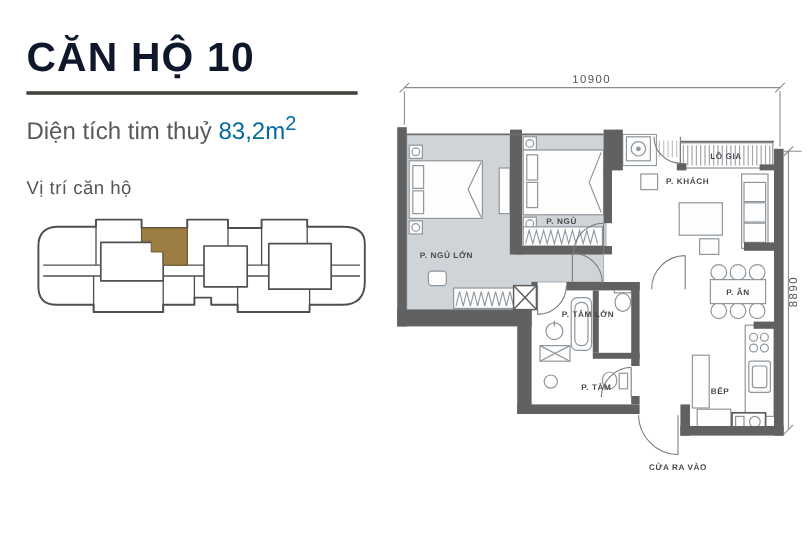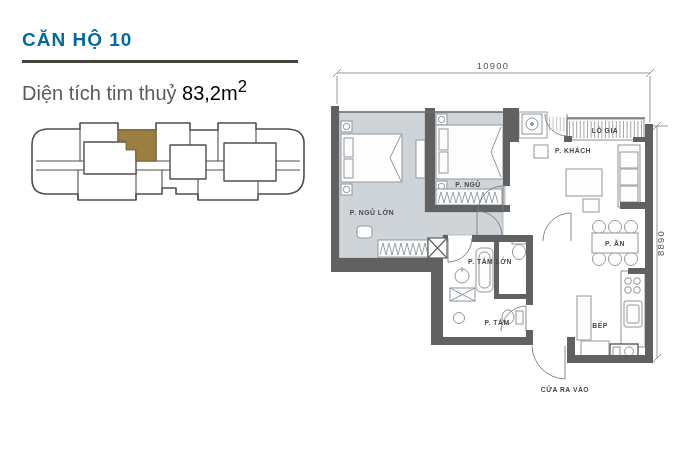--- a/index.html
+++ b/index.html
@@ -2,40 +2,41 @@
 <html><head>
 <meta charset="utf-8">
 <style>
   html,body{margin:0;padding:0;}
   body{
     width:675px;height:450px;position:relative;overflow:hidden;
     background:#ffffff;font-family:"Liberation Sans",sans-serif;
   }
   .left-panel{position:absolute;left:22px;top:30px;width:296px;}
   .apt-title{
-    margin:0;font-size:19px;font-weight:bold;color:#0369a1;
+    margin:0;font-size:34px;font-weight:bold;color:#0f172a;
     letter-spacing:1px;line-height:1.1;
   }
   .title-rule{width:276px;border-bottom:3px solid #46433c;margin:9px 0 10px 0;}
   .area-line{font-size:20px;line-height:27px;color:#595a5e;white-space:nowrap;}
-  .area-value{color:#000000;}
+  .area-value{color:#0369a1;}
   .loc-label{margin-top:25px;font-size:15.5px;color:#55565a;letter-spacing:.4px;}
   .bmap{margin-top:10px;display:block;}
   .plan-svg{position:absolute;left:323px;top:55px;}
   svg text{font-family:"Liberation Sans",sans-serif;}
   .room-lbl{font-size:6.8px;font-weight:bold;fill:#48484c;letter-spacing:.5px;}
   .dim-lbl{font-size:9.5px;fill:#55565a;letter-spacing:1.2px;}
 </style>
 </head>
 <body>
 
 <div class="left-panel">
   <h1 class="apt-title">CĂN HỘ 10</h1>
   <div class="title-rule"></div>
   <div class="area-line"><span>Diện tích tim thuỷ </span><span class="area-value">83,2m</span><sup class="area-value">2</sup></div>
+  <div class="loc-label">Vị trí căn hộ</div>
 
   <svg class="bmap" width="292" height="92" viewBox="0 0 292 92">
     <g fill="#ffffff" stroke="#4f4f52" stroke-width="1.6" stroke-linejoin="round">
       <path d="M10,28 Q10,13 25,12 L58,12 L58,6 L96,6 L96,13 L134,13 L134,6 L168,6 L168,13 L196,13 L196,6 L234,6 L234,12 L264,12 Q282,12 282,26 L282,58 Q282,77 263,77 L236,77 L236,83 L176,83 L176,77 L154,77 L154,71 L140,71 L140,77 L114,77 L114,83 L56,83 L56,77 L25,77 Q10,77 10,62 Z"></path>
     </g>
     <g stroke="#4f4f52" stroke-width="1.1">
       <line x1="14" y1="44" x2="278" y2="44"></line>
       <line x1="14" y1="53" x2="278" y2="53"></line>
       <line x1="58" y1="12" x2="58" y2="44"></line>
       <line x1="96" y1="13" x2="96" y2="44"></line>

